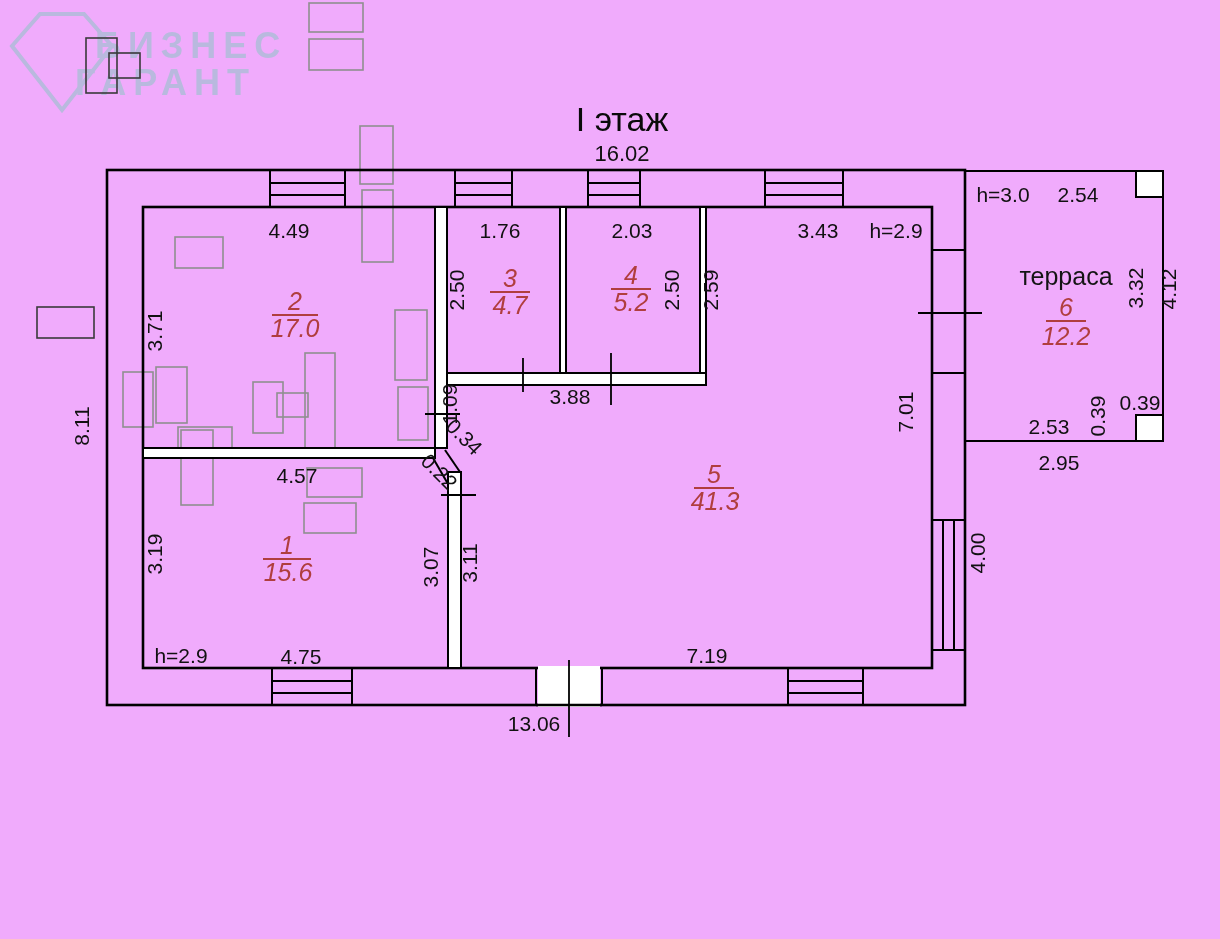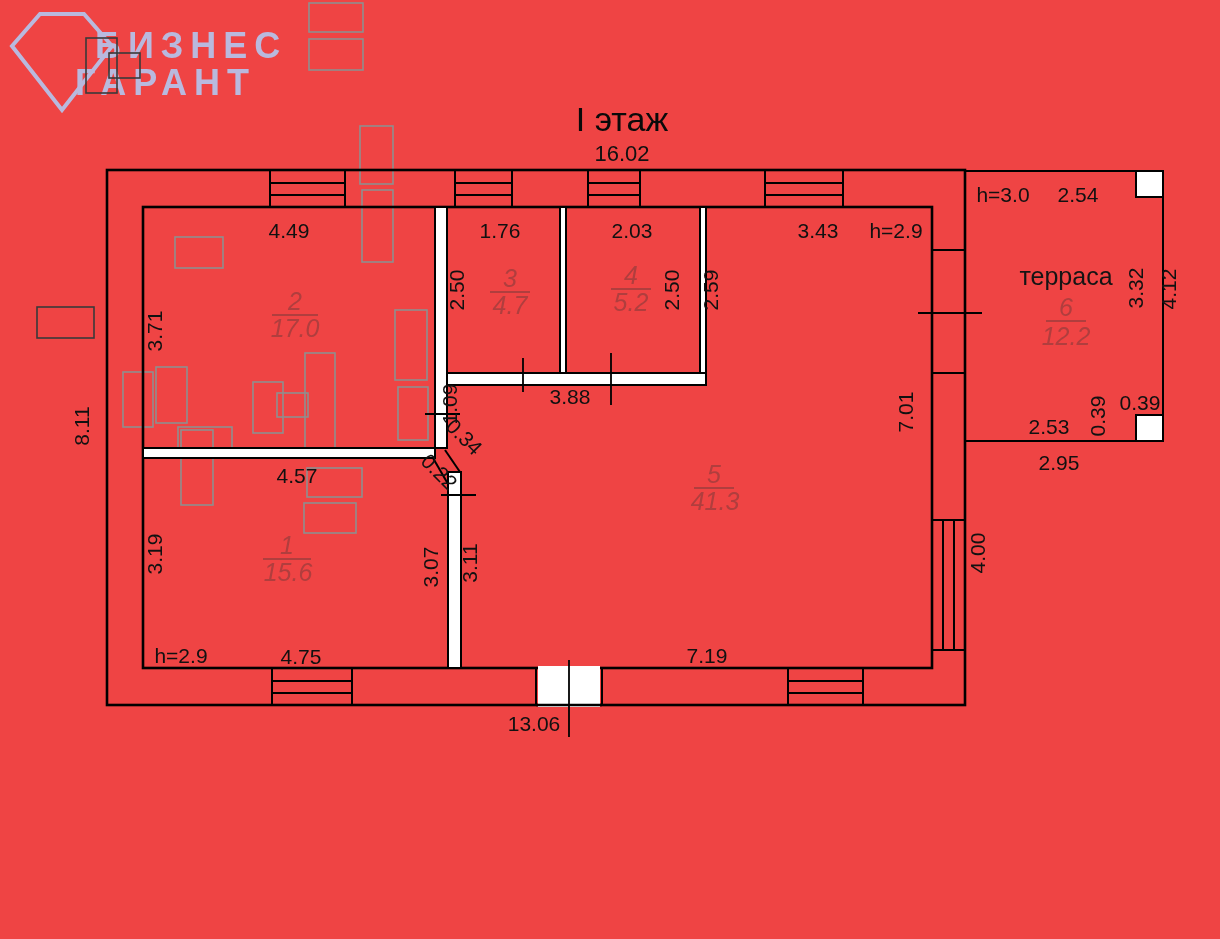--- a/index.html
+++ b/index.html
@@ -1,16 +1,16 @@
 <!DOCTYPE html>
 <html><head>
 <meta charset="utf-8">
 <style>
   html,body{margin:0;padding:0;background:#ffffff;}
-  .canvas{width:1220px;height:939px;position:relative;background:#ef4444;
+  .canvas{width:1220px;height:939px;position:relative;background:#f0abfc;
           font-family:"Liberation Sans", sans-serif;}
   svg text{font-family:"Liberation Sans", sans-serif;}
   .dim{font-size:21px;fill:#111;}
   .note{font-size:21px;fill:#111;}
   .title{font-size:34px;fill:#0a0a0a;}
   .subtitle{font-size:22px;fill:#111;}
   .roomnum{font-size:25px;font-style:italic;fill:#b03e3e;}
   .roomarea{font-size:25px;font-style:italic;fill:#b03e3e;}
   .terr{font-size:25px;fill:#141414;}
   .logo-text{font-size:36px;font-weight:bold;fill:#b9b9de;letter-spacing:7px;}

